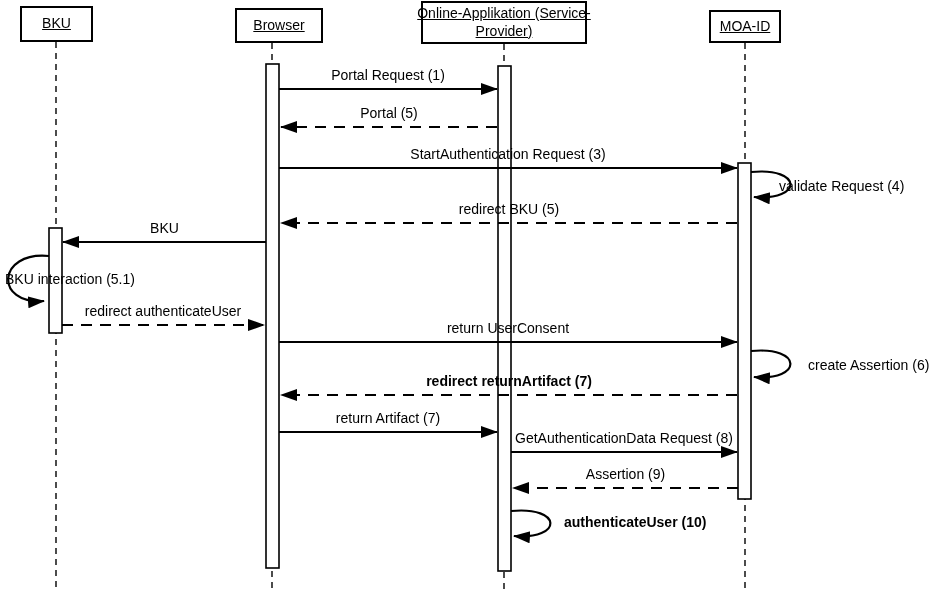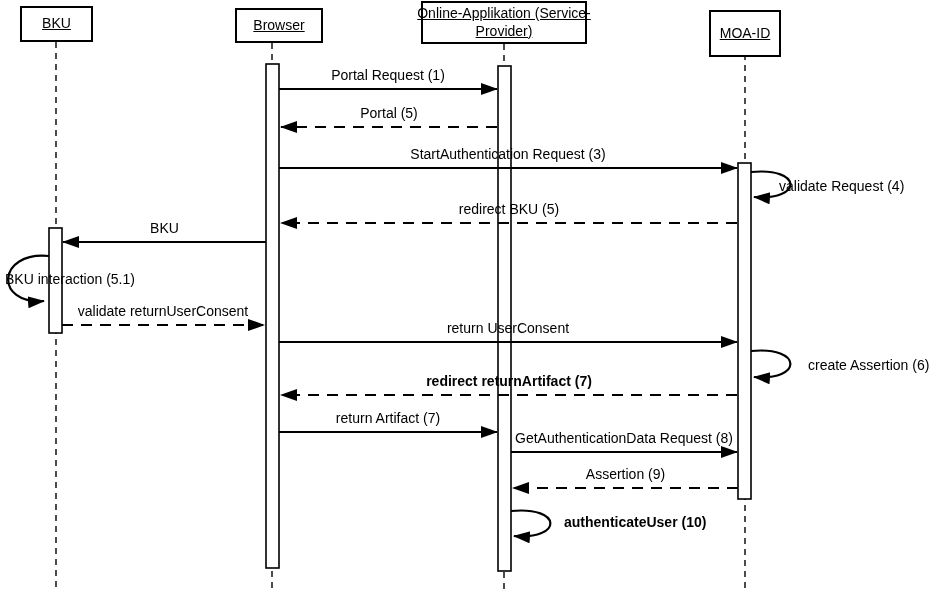--- a/index.html
+++ b/index.html
@@ -69,35 +69,35 @@
       </g>
   </svg>
   <div id="labels">
       <div class="msg-label" style="left: 388px; top: 67px;">Portal Request (1)</div>
       <div class="msg-label" style="left: 389px; top: 105px;">Portal (5)</div>
       <div class="msg-label" style="left: 508px; top: 146px;">StartAuthentication Request (3)</div>
       <div class="self-label" style="left: 779px; top: 178px;">validate Request (4)</div>
       <div class="msg-label" style="left: 509px; top: 201px;">redirect BKU (5)</div>
       <div class="msg-label" style="left: 164.5px; top: 220px;">BKU</div>
       <div class="self-label" style="left: 5px; top: 271px;">BKU interaction (5.1)</div>
-      <div class="msg-label" style="left: 163px; top: 303px;">validate returnUserConsent</div>
+      <div class="msg-label" style="left: 163px; top: 303px;">redirect authenticateUser</div>
       <div class="msg-label" style="left: 508px; top: 320px;">return UserConsent</div>
       <div class="self-label" style="left: 808px; top: 357px;">create Assertion (6)</div>
       <div class="msg-label" style="left: 509px; top: 373px; font-weight: bold;">redirect returnArtifact (7)</div>
       <div class="msg-label" style="left: 388px; top: 410px;">return Artifact (7)</div>
       <div class="msg-label" style="left: 624px; top: 430px;">GetAuthenticationData Request (8)</div>
       <div class="msg-label" style="left: 625.5px; top: 466px;">Assertion (9)</div>
       <div class="self-label" style="left: 564px; top: 514px; font-weight: bold;">authenticateUser (10)</div>
     </div>
 <div class="actor-box" style="left: 20px; top: 6px; width: 73px; height: 36px;">
       <span>BKU</span>
     </div>
     <div class="actor-box" style="left: 235px; top: 8px; width: 88px; height: 35px;">
       <span>Browser</span>
     </div>
     <div class="actor-box" style="left: 421px; top: 1px; width: 166px; height: 43px;">
       <span>Online-Applikation (Service-</span>
       <span>Provider)</span>
     </div>
-    <div class="actor-box" style="left: 709px; top: 10px; width: 72px; height: 47px;">
+    <div class="actor-box" style="left: 709px; top: 10px; width: 72px; height: 33px;">
       <span>MOA-ID</span>
     </div>
   </div>
 
 </body></html>

